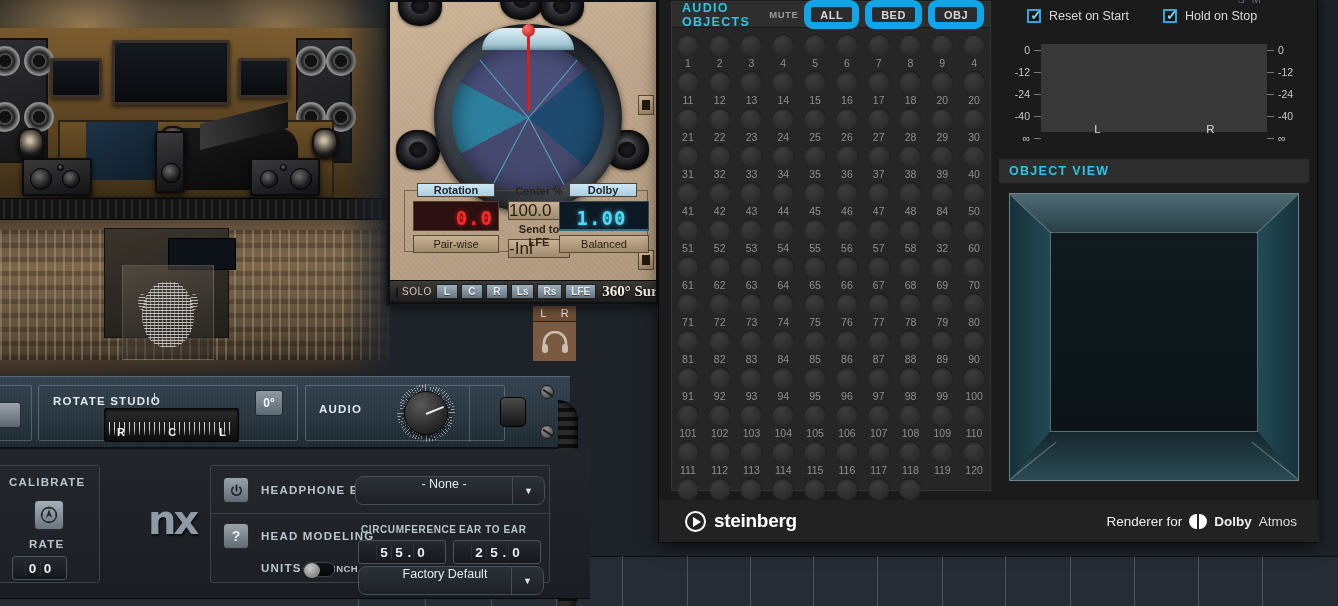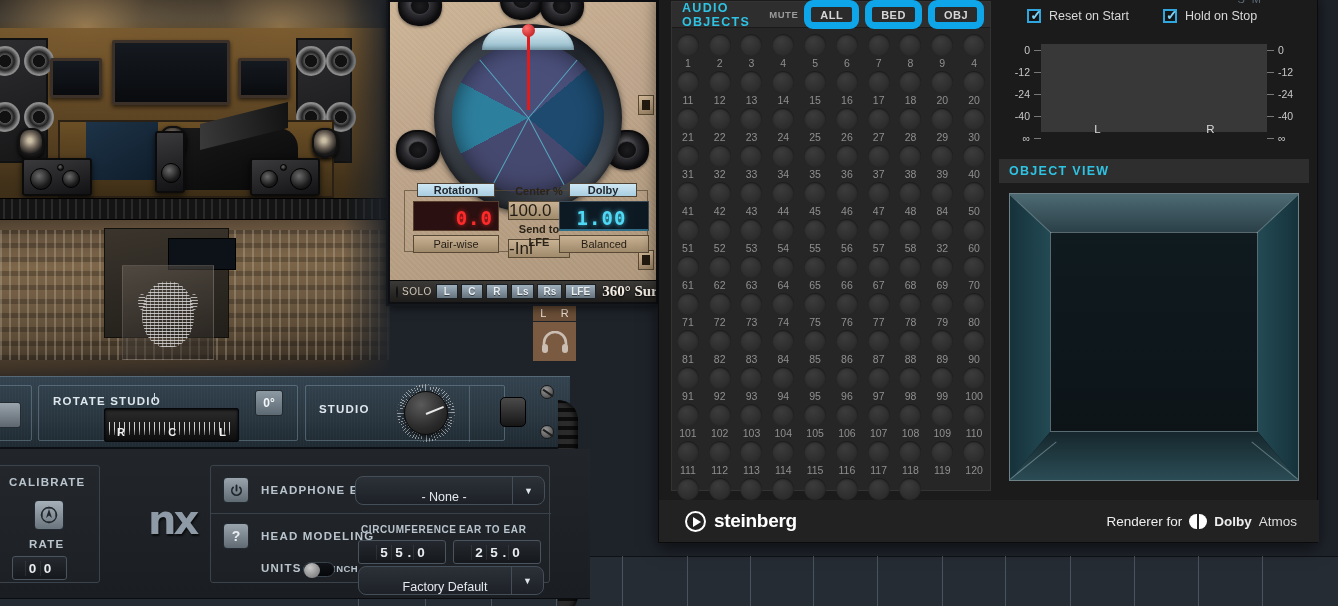--- a/index.html
+++ b/index.html
@@ -306,21 +306,21 @@
   .nx-bot { position:absolute; left:-30px; top:449px; width:620px; height:150px;
      background:linear-gradient(180deg,#22262b,#1a1d21); border-bottom:1px solid #0a0c0f;}
   .nx-card { position:absolute; border:1px solid #3a434c; border-radius:3px;
      background:rgba(255,255,255,.012);}
   .nx-cap { color:#b9c4cd; font-size:11.5px; font-weight:bold; letter-spacing:1.2px;}
   .sq-btn { width:26px;height:26px; border-radius:4px;
      background:linear-gradient(180deg,#9aa4ad,#606a73); border:1px solid #222930;
      color:#e9eef2; display:flex; align-items:center; justify-content:center;
      font-size:14px; font-weight:bold;}
   .dd-field { height:29px; background:linear-gradient(180deg,#2c3138,#1d2127);
-     border:1px solid #444e58; border-radius:8px; display:flex; align-items:flex-end;padding-left:20px;}
+     border:1px solid #444e58; border-radius:8px; display:flex; align-items:flex-start;padding-left:20px;}
   .dd-text { flex:1; text-align:center; color:#e4e9ee; font-size:12.5px;}
   .dd-arrow { width:32px; height:27px; border-left:1px solid #444e58;
      display:flex; align-items:center; justify-content:center; color:#dfe5ea;
      font-size:9px;}
   .numfield { height:24px; background:linear-gradient(180deg,#25292f,#15181c);
      border:1px solid #4a545e; border-radius:3px; display:flex; align-items:center;
      justify-content:center; gap:0px;}
   .numfield b { display:inline-block; width:15px; text-align:center;
      color:#e8edf2; font-size:13.5px; font-weight:bold;
      font-family:"Liberation Sans", sans-serif;
@@ -1133,21 +1133,21 @@
         <div class="rot-rcl">
           <span>R</span>
           <span>C</span>
           <span>L</span>
         </div>
       </div>
       <div class="deg-box" style="left:216px;top:4px">0°</div>
     </div>
 
     <div class="nx-sect" style="left:335px;top:8px;width:200px;height:56px;">
-      <div class="nx-lbl" style="position:absolute;left:13px;top:17px">STUDIO</div>
+      <div class="nx-lbl" style="position:absolute;left:13px;top:17px">AUDIO</div>
       <div class="knob-ring" style="left:91px;top:-2px"></div>
       <div class="knob" style="left:98px;top:5px"></div>
       <div style="position:absolute;left:163px;top:0;width:1px;height:56px;background:rgba(130,155,172,.4)"></div>
     </div>
 
     <div class="jack" style="left:530px;top:20px"></div>
     <div class="screw" style="left:570px;top:8px"></div>
     <div class="screw" style="left:570px;top:48px"></div>
   </div>
   <div class="cable" style="left:558px;top:400px"></div>

